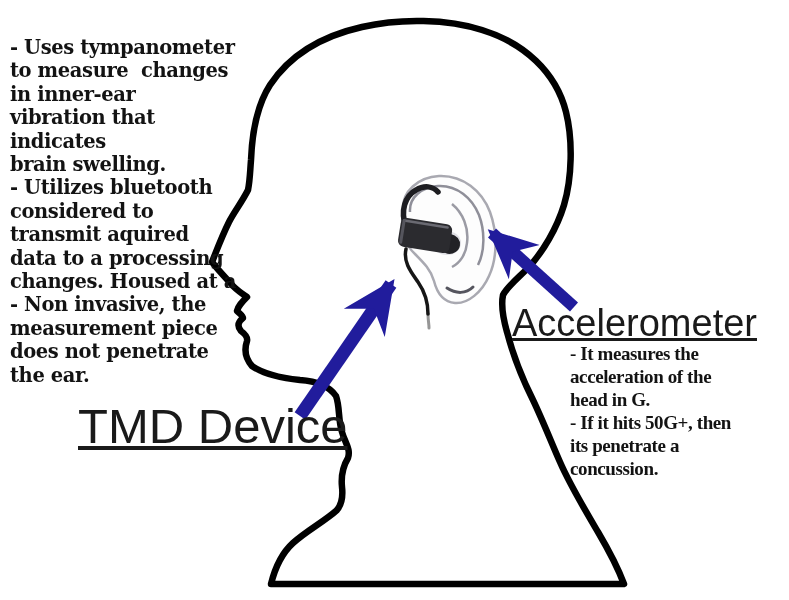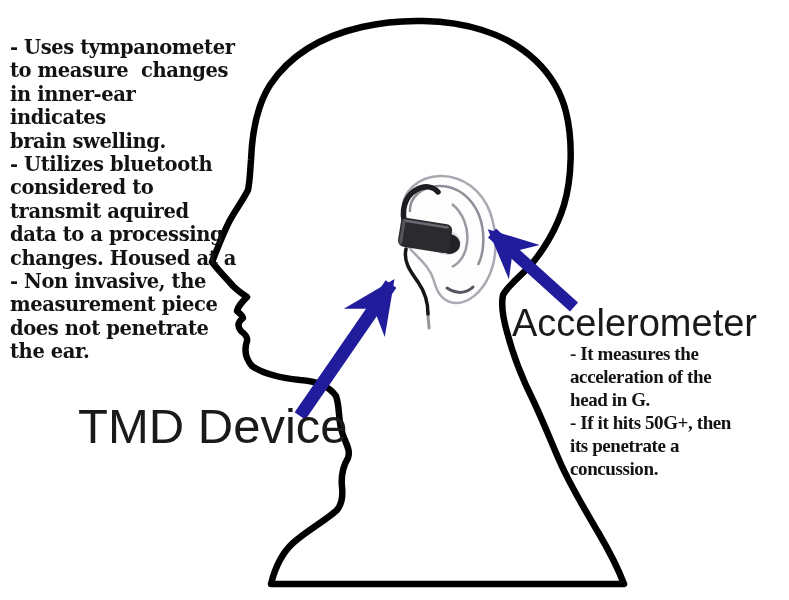--- a/index.html
+++ b/index.html
@@ -30,20 +30,21 @@
     font-size:19px;line-height:23px;
     width:219px;
     font-family:Liberation Serif, serif;
   }
   .big-label{
     position:absolute;
     font-family:"Liberation Sans",sans-serif;
     font-weight:400;
     color:#1a1a1a;
     white-space:nowrap;
+    text-decoration:underline;
   }
   #tmd-label{left:78px;top:398px;font-size:49px;}
   #accel-label{left:512px;top:302px;font-size:38px;}
 </style>
 </head>
 <body>
 
 <div id="slide">
 
   <svg id="art" viewBox="0 0 789 600" xmlns="http://www.w3.org/2000/svg">
@@ -131,20 +132,21 @@
     </g>
     <g>
       <line x1="574" y1="307" x2="492" y2="233" stroke-width="12" stroke-linecap="butt" marker-end="url(#stealth)" stroke="#211C9C"></line>
     </g>
   </svg>
 
   <div id="left-notes" class="notes">
       <div class="line">- Uses tympanometer</div>
       <div class="line">to measure  changes</div>
       <div class="line">in inner-ear</div>
+      <div class="line">vibration that</div>
       <div class="line">indicates</div>
       <div class="line">brain swelling.</div>
       <div class="line">- Utilizes bluetooth</div>
       <div class="line">considered to</div>
       <div class="line">transmit aquired</div>
       <div class="line">data to a processing</div>
       <div class="line">changes. Housed at a</div>
       <div class="line">- Non invasive, the</div>
       <div class="line">measurement piece</div>
       <div class="line">does not penetrate</div>

